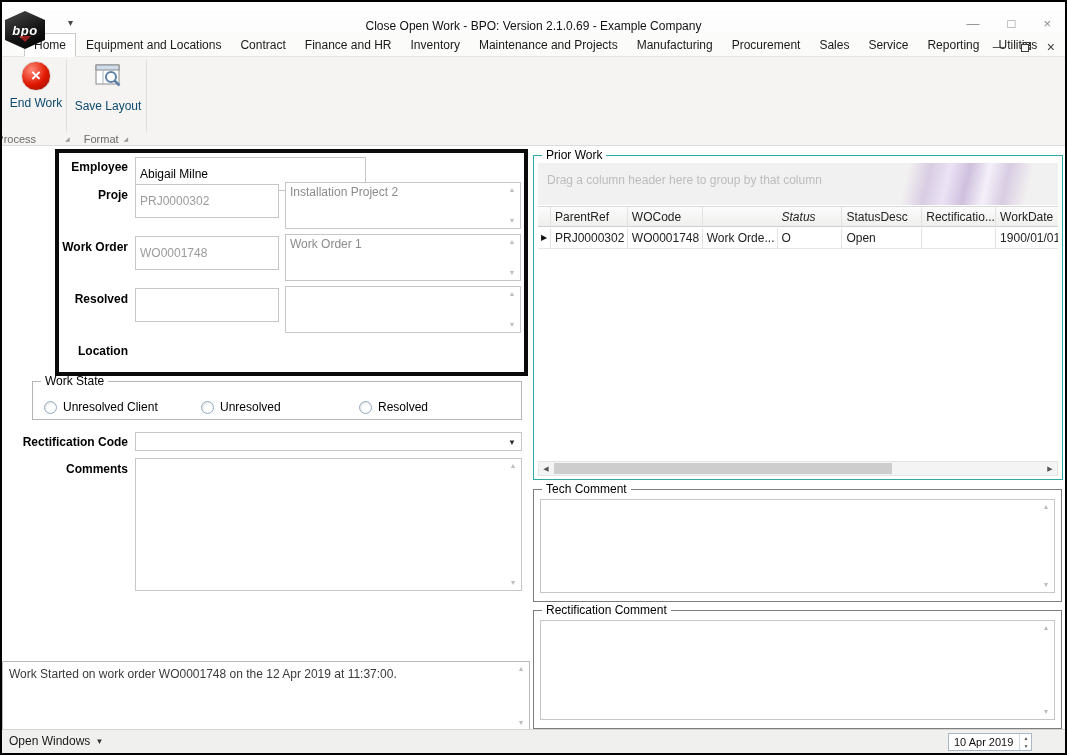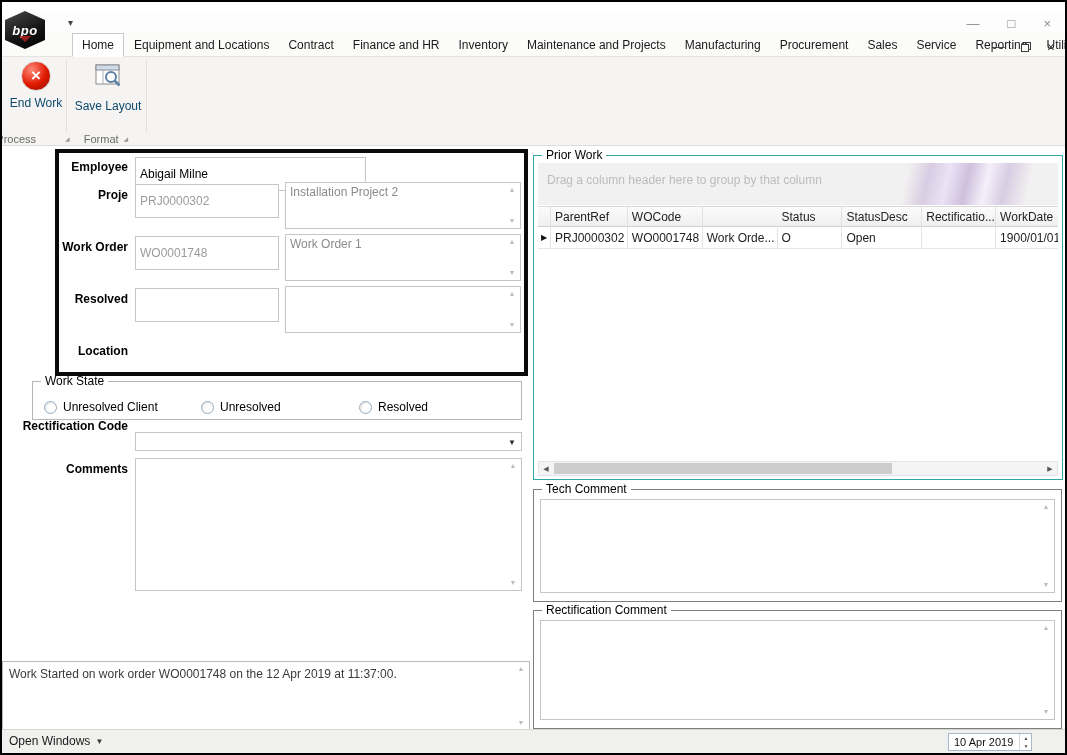--- a/index.html
+++ b/index.html
@@ -20,21 +20,21 @@
     color:#fff; font-weight:bold; font-style:italic; font-size:13px; letter-spacing:.5px;
   }
   .logo::after { content:""; position:absolute; bottom:7px; left:14px; width:0; height:0;
     border-left:6px solid transparent; border-right:6px solid transparent; border-top:6px solid #b02020; opacity:.85; }
   .qat { position:absolute; left:66px; top:7px; font-size:10px; color:#444; cursor:default; }
   .wtitle { position:absolute; left:0; right:0; top:9px; text-align:center; font-size:12px; color:#111; }
   .wbtns { position:absolute; right:14px; top:6px; display:flex; gap:28px; color:#8a8a8a; font-size:13px; }
   .wbtn { cursor:default; }
 
   
-  .tabrow { position:absolute; left:0; top:31px; width:100%; height:24px; background:#fbfbfa; border-bottom:1px solid #e3e3e1; display:flex; align-items:flex-end; padding-left:70px; }
+  .tabrow { position:absolute; left:0; top:31px; width:100%; height:24px; background:#fbfbfa; border-bottom:1px solid #e3e3e1; display:flex; align-items:flex-end; padding-left:22px; }
   .tab { padding:4px 9px 4px; margin-right:1px; color:#1a1a1a; white-space:nowrap; cursor:default; }
   .tab.active { background:#fff; border:1px solid #c9c9c9; border-bottom:1px solid #fff; margin-bottom:-1px; }
   .mdibtns { position:absolute; right:10px; top:37px; display:flex; gap:16px; align-items:center; color:#3c3c3c; font-size:12px; z-index:5; }
   .restore-icon { position:relative; width:10px; height:10px; display:inline-block; }
   .restore-icon::before { content:""; position:absolute; right:0; top:0; width:6px; height:6px; border:1px solid #3c3c3c; }
   .restore-icon::after  { content:""; position:absolute; left:0; bottom:0; width:6px; height:6px; border:1px solid #3c3c3c; background:#fbfbfa; }
 
   
   .ribbon { position:absolute; left:0; top:55px; width:100%; height:75px; background:#f5f4f2; }
   .groupsrow { position:absolute; left:0; top:130px; width:100%; height:14px; background:#f5f4f2; border-bottom:1px solid #dcdcda; font-size:11px; color:#6a6a6a; }
@@ -103,20 +103,21 @@
 </head>
 <body>
 
 <div class="window">
 
   <div class="titlebar">
     <div class="logo">
       <span>bpo</span>
     </div>
     <span class="qat">▾</span>
+    <div class="wtitle">Close Open Work - BPO: Version 2.1.0.69 - Example Company</div>
     <div class="wbtns">
       <span class="wbtn">—</span>
       <span class="wbtn">□</span>
       <span class="wbtn">×</span>
     </div>
   </div>
 
   <div class="tabrow">
     <div class="tab active">Home</div>
     <div class="tab">Equipment and Locations</div>
@@ -207,21 +208,21 @@
   </div>
   <div class="radio-item" style="left:199px; top:398px;">
     <span class="radio"></span>
     <span>Unresolved</span>
   </div>
   <div class="radio-item" style="left:357px; top:398px;">
     <span class="radio"></span>
     <span>Resolved</span>
   </div>
 
-  <div class="flabel" style="top:417px;">Rectification Code</div>
+  <div class="flabel" style="top:433px;">Rectification Code</div>
   <div class="combo" style="left:133px; top:430px; width:387px; height:19px;">
     <span class="combo-val"></span>
     <span class="combo-arrow">▼</span>
   </div>
 
   <div class="flabel" style="top:460px;">Comments</div>
   <div class="ta" style="left:133px; top:456px; width:387px; height:133px;">
     <textarea class="dark" style=""></textarea>
     <span class="sa up">▲</span>
     <span class="sa dn">▼</span>
@@ -237,21 +238,21 @@
     <span class="cap">Prior Work</span>
     <div class="ghint">
       <div class="swoosh"></div>
       <span class="ghint-text">Drag a column header here to group by that column</span>
     </div>
     <div class="ghead">
       <div class="gcell ind"></div>
       <div class="gcell" style="width:77px;">ParentRef</div>
       <div class="gcell" style="width:75px;">WOCode</div>
       <div class="gcell" style="width:75px;margin-top:32px;">Description</div>
-      <div class="gcell" style="width:65px;">Status</div>
+      <div class="gcell" style="width:65px;font-style:italic;">Status</div>
       <div class="gcell" style="width:80px;">StatusDesc</div>
       <div class="gcell" style="width:74px;">Rectificatio...</div>
       <div class="gcell" style="width:62px; border-right:none;">WorkDate</div>
     </div>
     <div class="grow">
       <div class="gcell ind">▶</div>
       <div class="gcell" style="width:77px;">PRJ0000302</div>
       <div class="gcell" style="width:75px;">WO0001748</div>
       <div class="gcell" style="width:75px;">Work Orde...</div>
       <div class="gcell" style="width:65px;">O</div>

